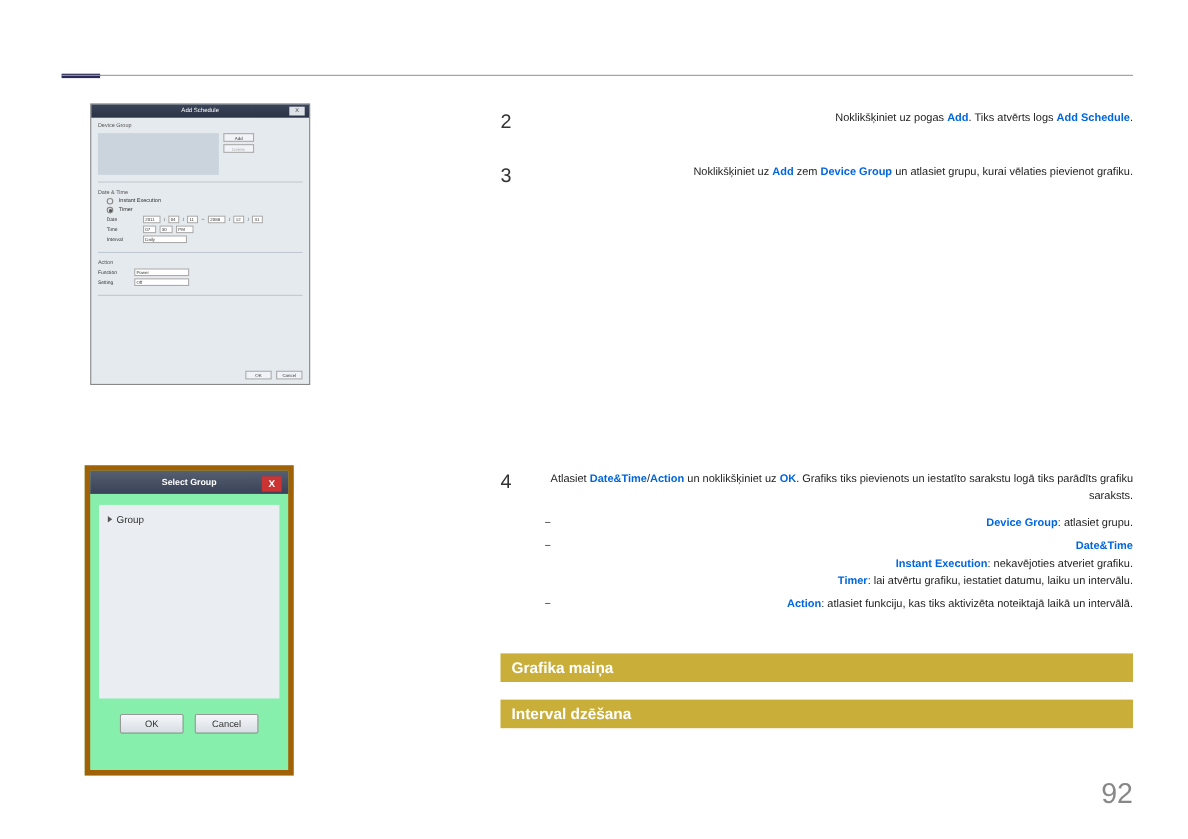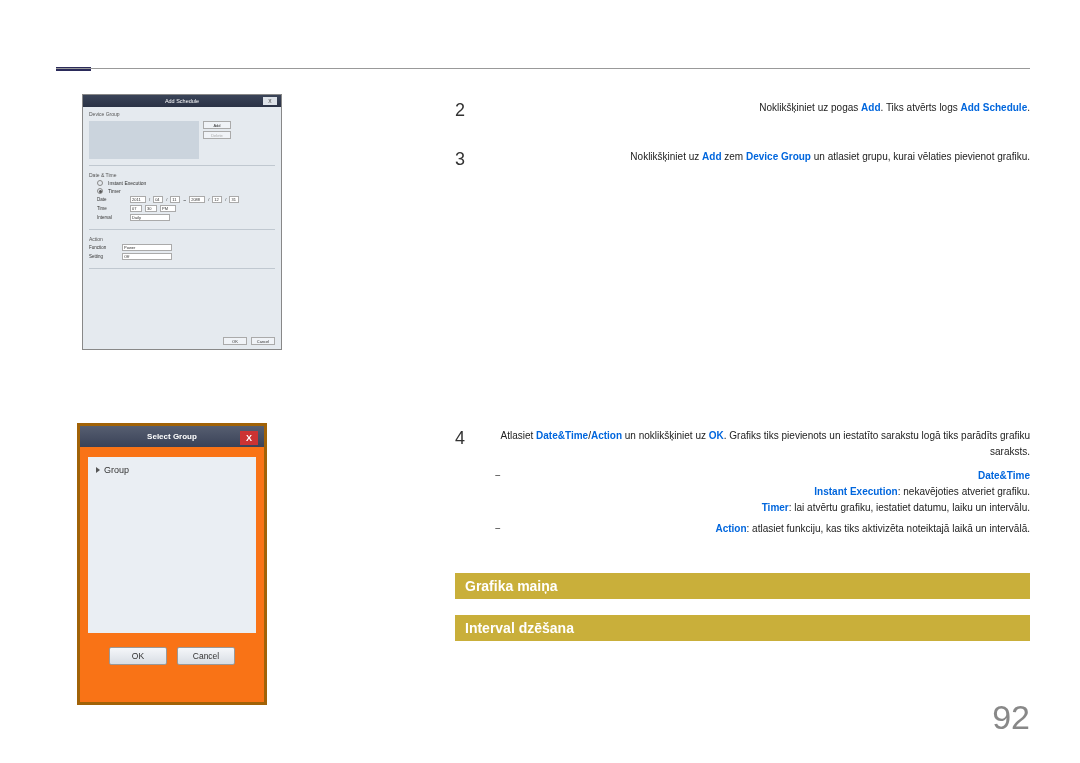--- a/index.html
+++ b/index.html
@@ -33,30 +33,30 @@
 .ss1-label { width: 30px; font-size: 4.5px; }
 .ss1-input { background: #fff; border: 1px solid #aaa; padding: 0 1px; font-size: 4px; height: 7px; display: inline-block; }
 .ss1-select { background: #fff; border: 1px solid #aaa; padding: 0 1px; font-size: 4px; height: 7px; display: inline-block; }
 .ss1-footer { position: absolute; bottom: 4px; right: 6px; display: flex; gap: 4px; }
 .ss1-footer .ss1-btn { width: 24px; }
 .ss1-timer-row { padding-left: 8px; }
 .ss1-radio { display:inline-block; width:6px; height:6px; border:1px solid #888; border-radius:50%; vertical-align:middle; margin-right:2px;}
 .ss1-radio.checked::after{content:""; display:block; width:3px;height:3px;background:#555;border-radius:50%;margin:1px;}
 
 
-.screenshot2 { position: absolute; left: 77px; top: 423px; width: 190px; height: 282px; background: #f97316; border: 3px solid #a16207; font-size: 8px; }
+.screenshot2 { position: absolute; left: 77px; top: 423px; width: 190px; height: 282px; background: #86efac; border: 5px solid #a16207; font-size: 8px; }
 .ss2-titlebar { background: linear-gradient(#565e70,#3a4258); color: #fff; text-align: center; padding: 6px; position: relative; font-weight: bold; font-size: 8px; }
 .ss2-close { position: absolute; right: 6px; top: 5px; width: 18px; height: 14px; background: #c33; color: #fff; display: flex; align-items: center; justify-content: center; font-size: 9px; }
 .ss2-body { background: #eaeef3; margin: 10px 8px; height: 176px; padding: 8px; }
 .ss2-group { display: flex; align-items: center; gap: 4px; font-size: 9px; color: #333;}
 .ss2-disclosure { width: 0; height: 0; border-top: 3px solid transparent; border-bottom: 3px solid transparent; border-left: 4px solid #555;}
 .ss2-footer { display: flex; gap: 10px; justify-content: center; padding: 4px 0 8px; }
 .ss2-btn { width: 58px; height: 18px; background: linear-gradient(#f5f7fa,#d8dde4); border: 1px solid #999; border-radius: 2px; font-size: 8.5px; text-align: center; line-height: 17px; color: #333; }
 
-.page-num { position: absolute; bottom: 26px; right: 50px; font-size: 34px; color: #888; font-weight: 300; }
+.page-num { position: absolute; bottom: 26px; right: 50px; font-size: 26px; color: #888; font-weight: 300; }
 </style>
 </head>
 <body>
 
 <div class="header-line"></div>
 <div class="header-hr"></div>
 
 <div class="screenshot1">
   <div class="ss1-titlebar">
     <span>Add Schedule</span>
@@ -160,20 +160,21 @@
     </div>
   </div>
 
   <div style="height:230px"></div>
 
   <div class="step">
     <div class="step-num">4</div>
     <div class="step-text">
       <p><span>Atlasiet </span><span class="bold blue">Date&amp;Time</span><span>/</span><span class="bold blue">Action</span><span> un noklikšķiniet uz </span><span class="bold blue">OK</span><span>. Grafiks tiks pievienots un iestatīto sarakstu logā tiks parādīts grafiku saraksts.</span></p>
       <div class="sublist">
+        <div class="sublist-item"><span class="bold blue">Device Group</span><span>: atlasiet grupu.</span></div>
         <div class="sublist-item">
           <span class="bold blue">Date&amp;Time</span><br>
           <span class="bold blue">Instant Execution</span><span>: nekavējoties atveriet grafiku.</span><br>
           <span class="bold blue">Timer</span><span>: lai atvērtu grafiku, iestatiet datumu, laiku un intervālu.</span>
         </div>
         <div class="sublist-item"><span class="bold blue">Action</span><span>:  atlasiet funkciju, kas tiks aktivizēta noteiktajā laikā un intervālā.</span></div>
       </div>
     </div>
   </div>
 

